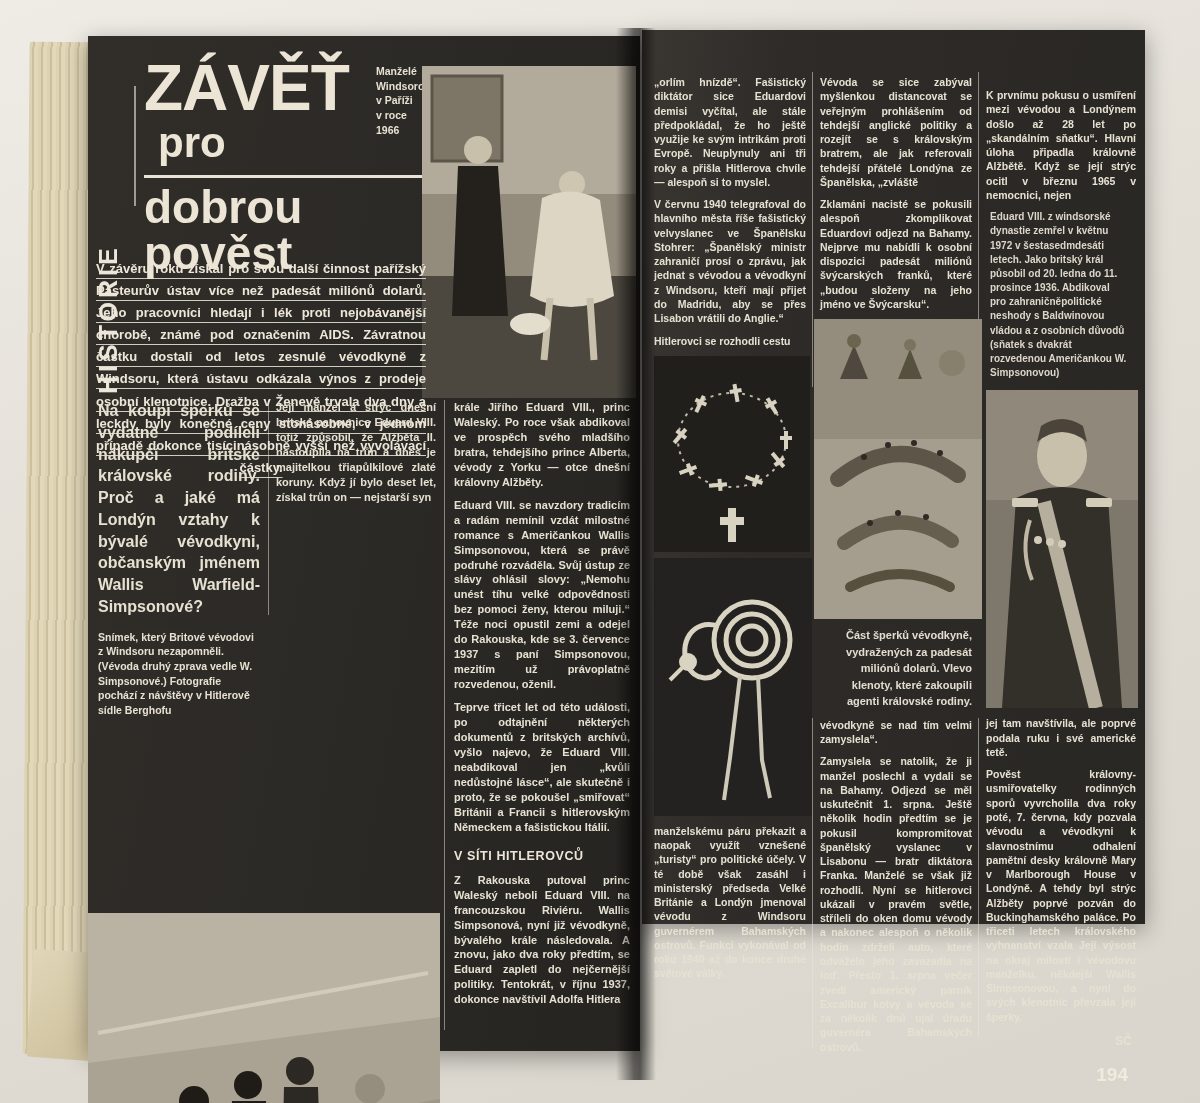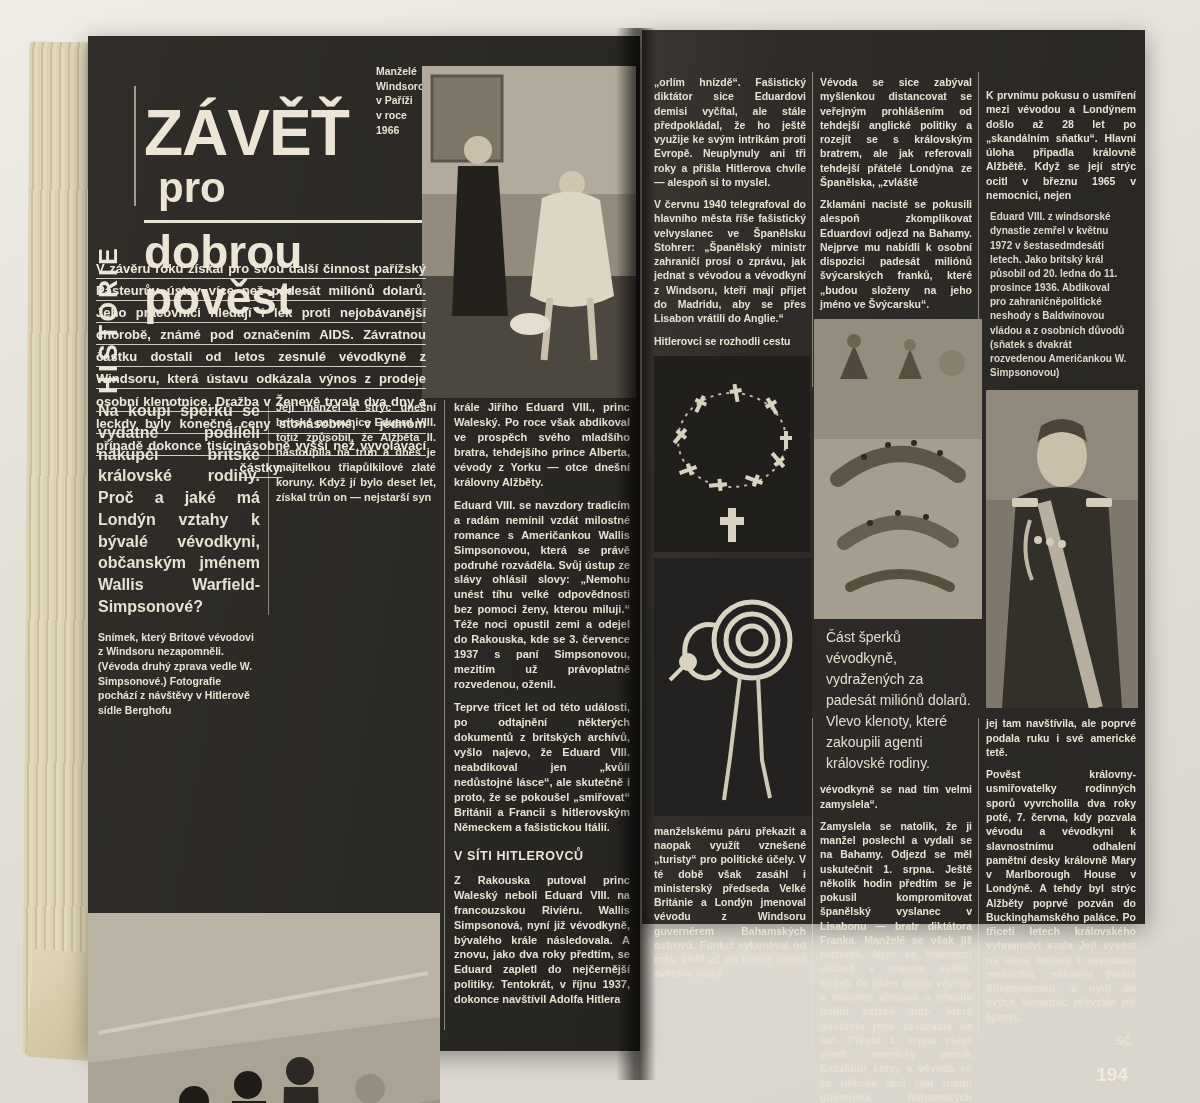--- a/index.html
+++ b/index.html
@@ -32,38 +32,38 @@
   .cap{color:#e7e1d2;font-weight:700;font-size:10.5px;line-height:1.4;}
   .lead{color:#ede7d9;font-weight:700;font-size:13px;line-height:1.7;text-align:justify;text-align-last:center;
     text-decoration:underline;text-decoration-thickness:1px;text-underline-offset:5px;text-decoration-color:rgba(238,232,220,.85);}
   .vrule{position:absolute;width:1px;background:rgba(235,229,217,.5);}
   .colhead{color:#ece6d8;font-weight:800;font-size:12.5px;letter-spacing:.6px;margin:14px 0 10px 0;}
   .photo{position:relative;background:#87806f;overflow:hidden;}
   .photo svg{display:block;width:100%;height:100%;}
   .sidebar-p{color:#ddd7c9;font-weight:700;font-size:10px;line-height:1.42;text-align:left;margin:0;}
   .initials{color:#e7e1d2;font-weight:800;font-size:12px;text-align:right;margin:10px 4px 0 0;}
   .pageno{color:#f0ebdd;font-weight:800;font-size:19px;text-align:right;margin:16px 8px 0 0;}
-  .jewel-cap{color:#e3ddcf;font-weight:400;font-size:14px;line-height:1.5;text-align:left;margin:8px 0 8px 6px;}
+  .jewel-cap{color:#e3ddcf;font-weight:700;font-size:11px;line-height:1.5;text-align:right;margin:8px 0 8px 6px;}
   .watermark{position:absolute;right:18px;bottom:6px;font-size:46px;color:#b2afa8;
     font-weight:400;letter-spacing:2px;opacity:.9;}
 </style>
 </head>
 <body>
 
 <div id="scene">
 
   <div class="stack"></div>
   <div class="stack-corner"></div>
 
   <div class="page" id="left-page">
 
     <div class="abs histo" style="left:6px;top:58px;height:300px;">HISTORIE</div>
     <div class="abs" style="left:46px;top:50px;width:2px;height:120px;background:rgba(235,229,217,.6);"></div>
 
-    <div class="abs" style="left:56px;top:22px;width:290px;margin-top:45px;">
+    <div class="abs" style="left:56px;top:22px;width:290px;">
       <div>
         <span class="title-main">ZÁVĚŤ</span>
         <span class="title-sub">pro</span>
       </div>
       <div class="title-rule"></div>
       <div class="title-l2">dobrou pověst</div>
     </div>
 
     <div class="abs cap" style="left:248px;top:28px;width:80px;text-align:left;padding-left:40px;">Manželé Windsorovi v Paříži v roce 1966</div>
 

